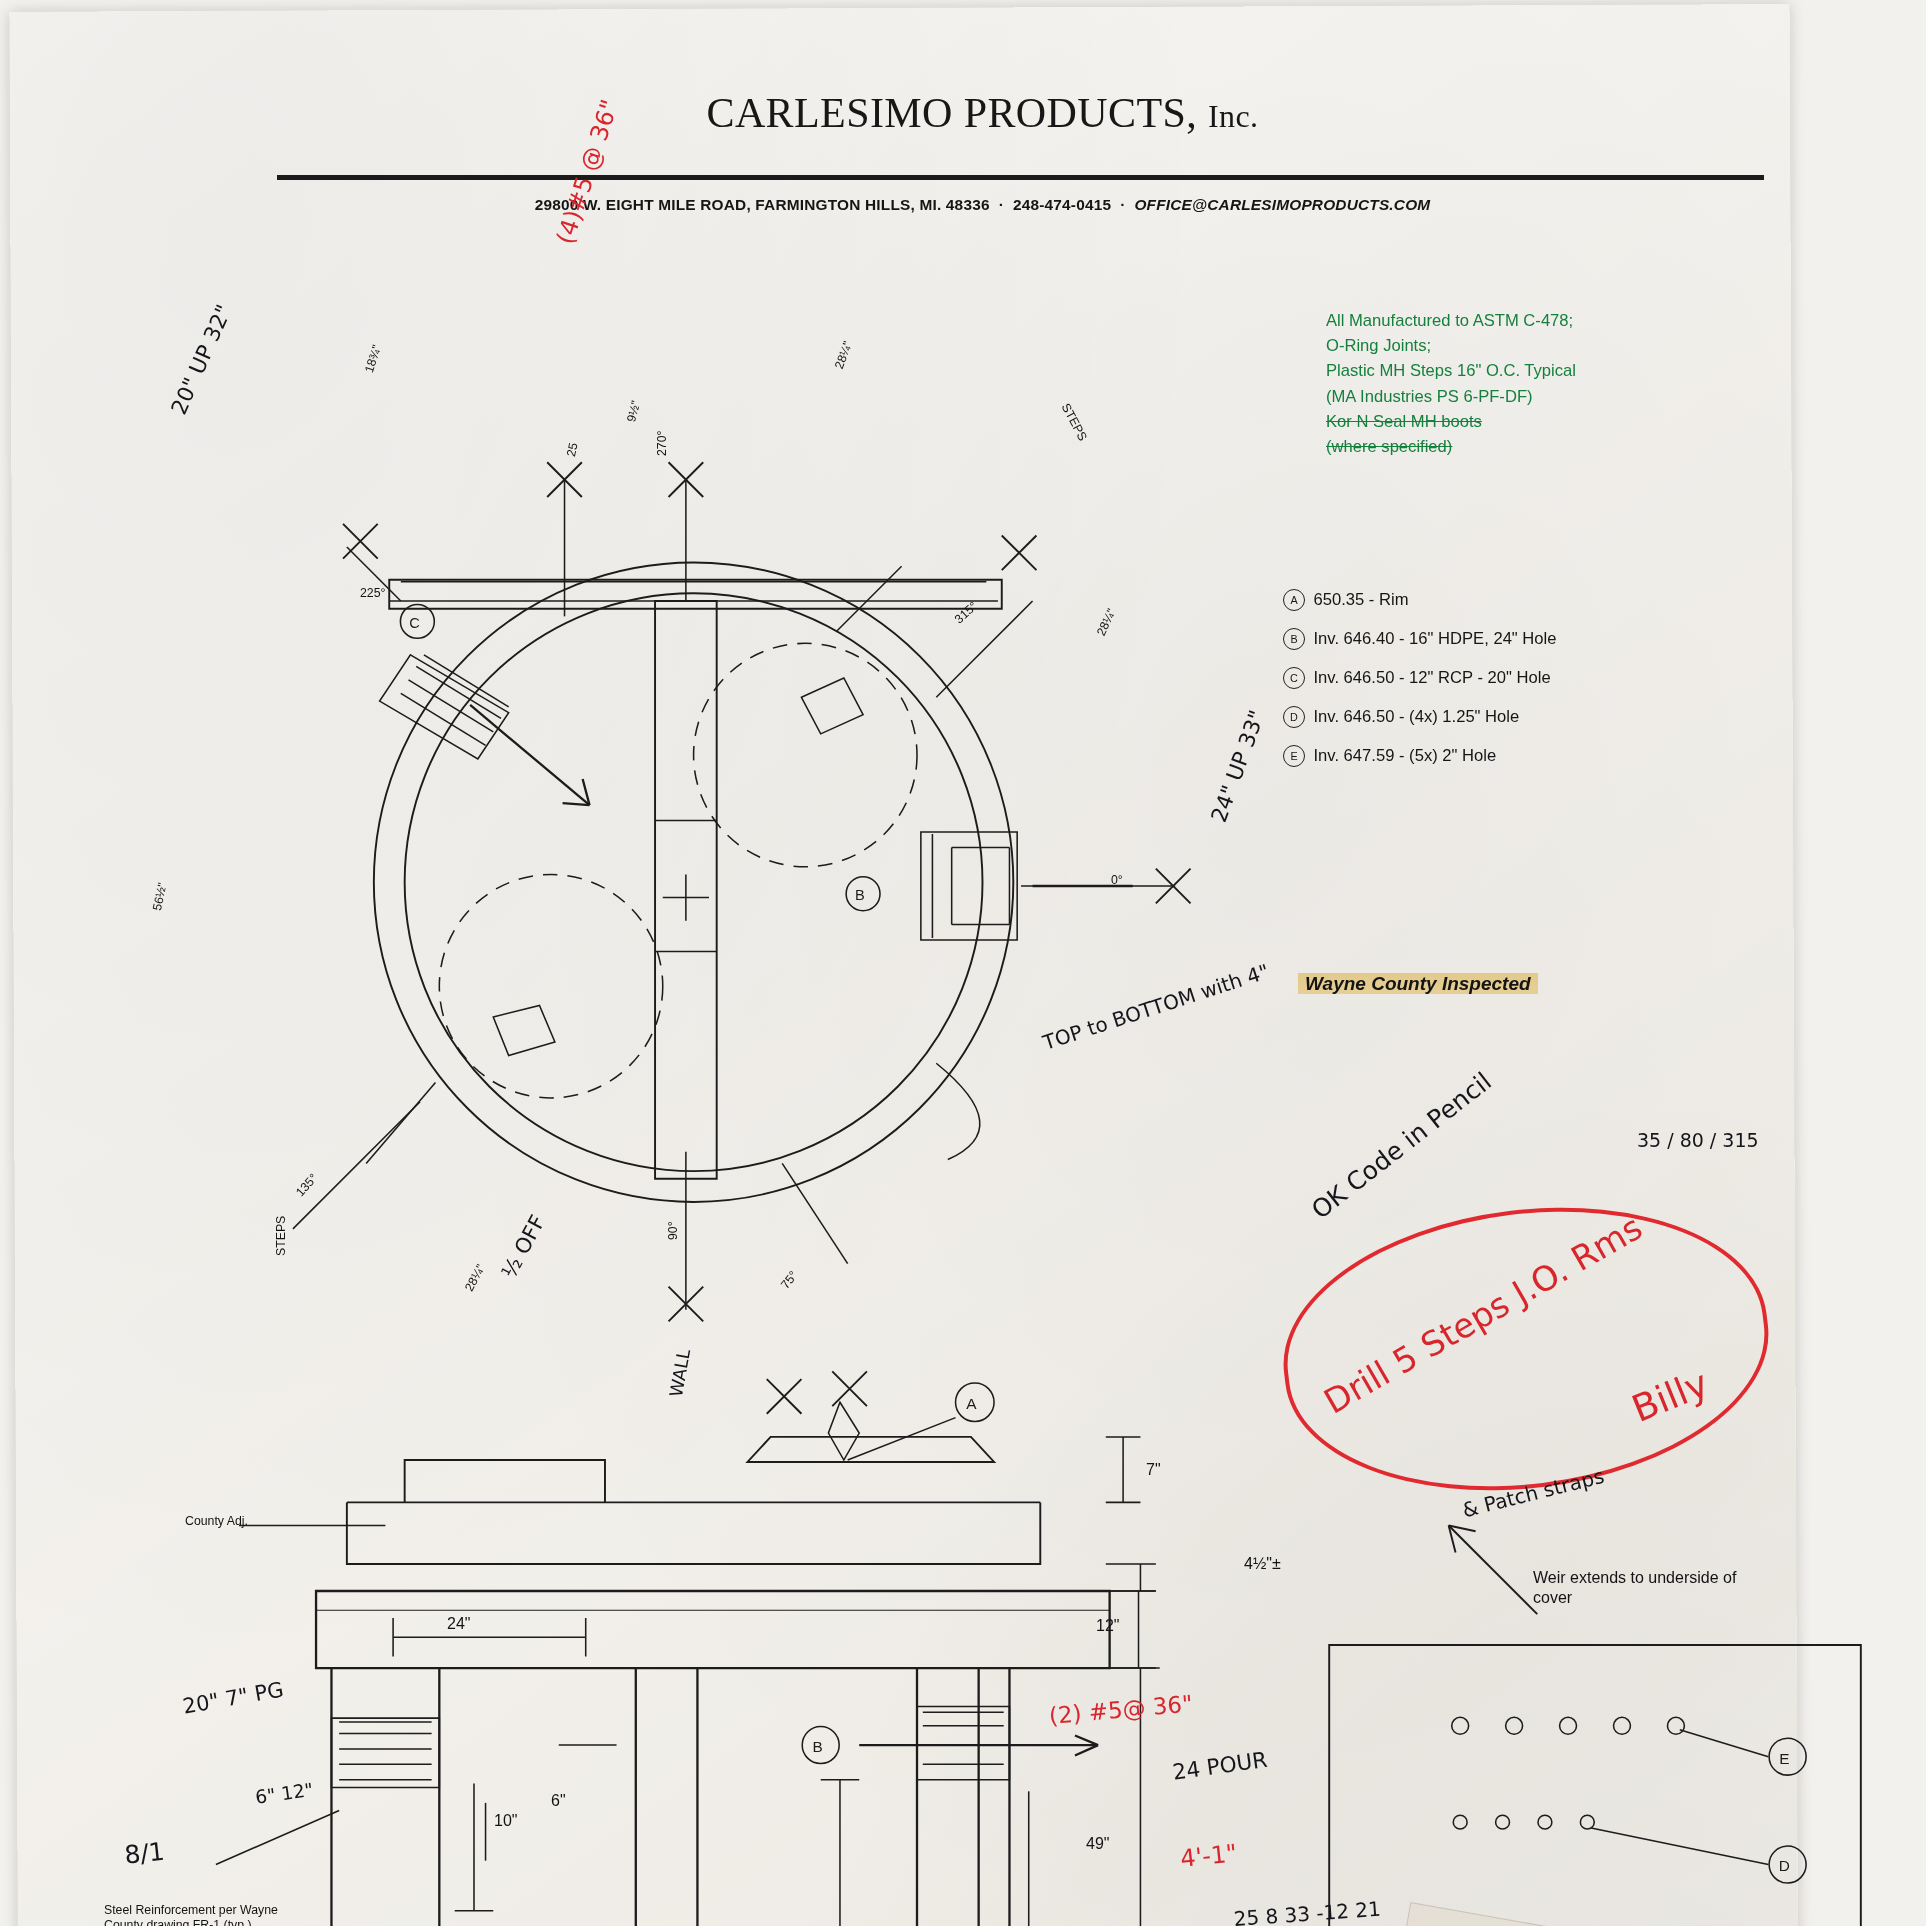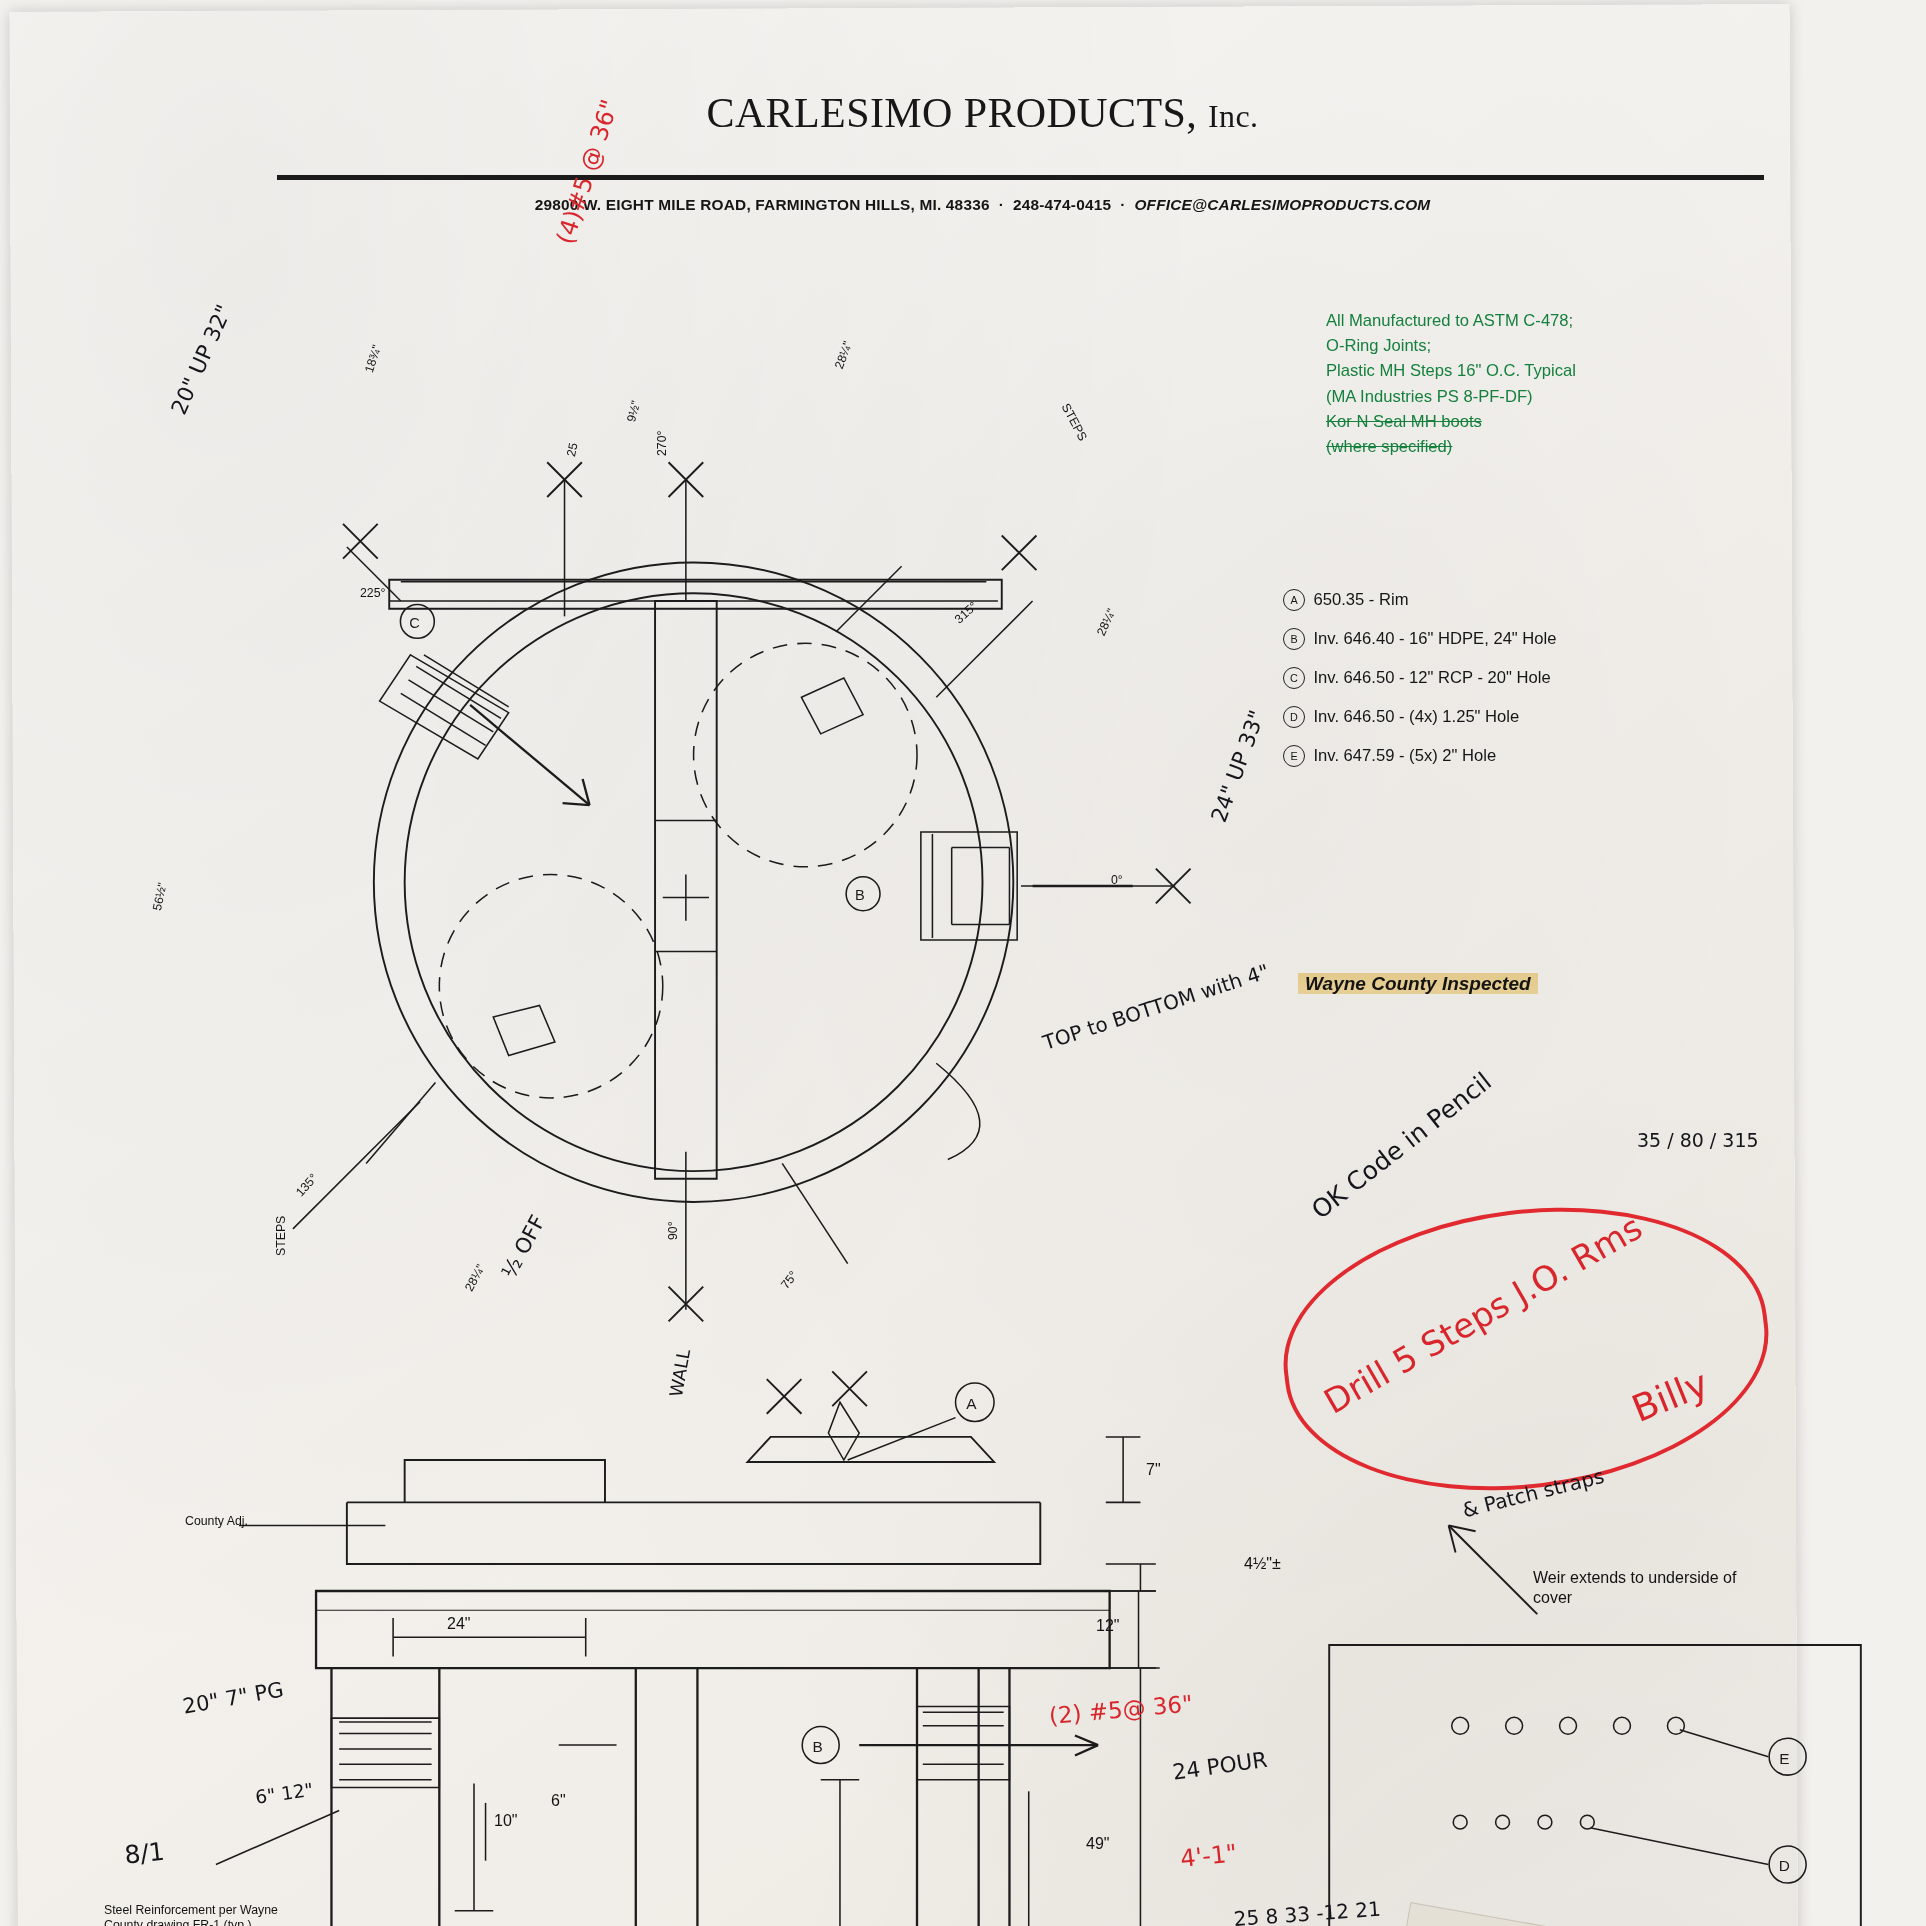--- a/index.html
+++ b/index.html
@@ -274,21 +274,21 @@
       </g>
 
       <path d="M880 6130 L4420 6130" stroke="#1c1c1c" stroke-width="4"></path>
     </g>
   </svg>
 
   <div id="notes">
     <div>All Manufactured to ASTM C-478;</div>
     <div>O-Ring Joints;</div>
     <div>Plastic MH Steps 16" O.C. Typical</div>
-    <div>(MA Industries PS 8-PF-DF)</div>
+    <div>(MA Industries PS 6-PF-DF)</div>
     <div class="strike">Kor N Seal MH boots</div>
     <div class="strike">(where specified)</div>
   </div>
 
   <div class="legend">
     <div class="leg-row">
       <span class="leg-bub">A</span>
       <span>650.35 - Rim</span>
     </div>
     <div class="leg-row">

